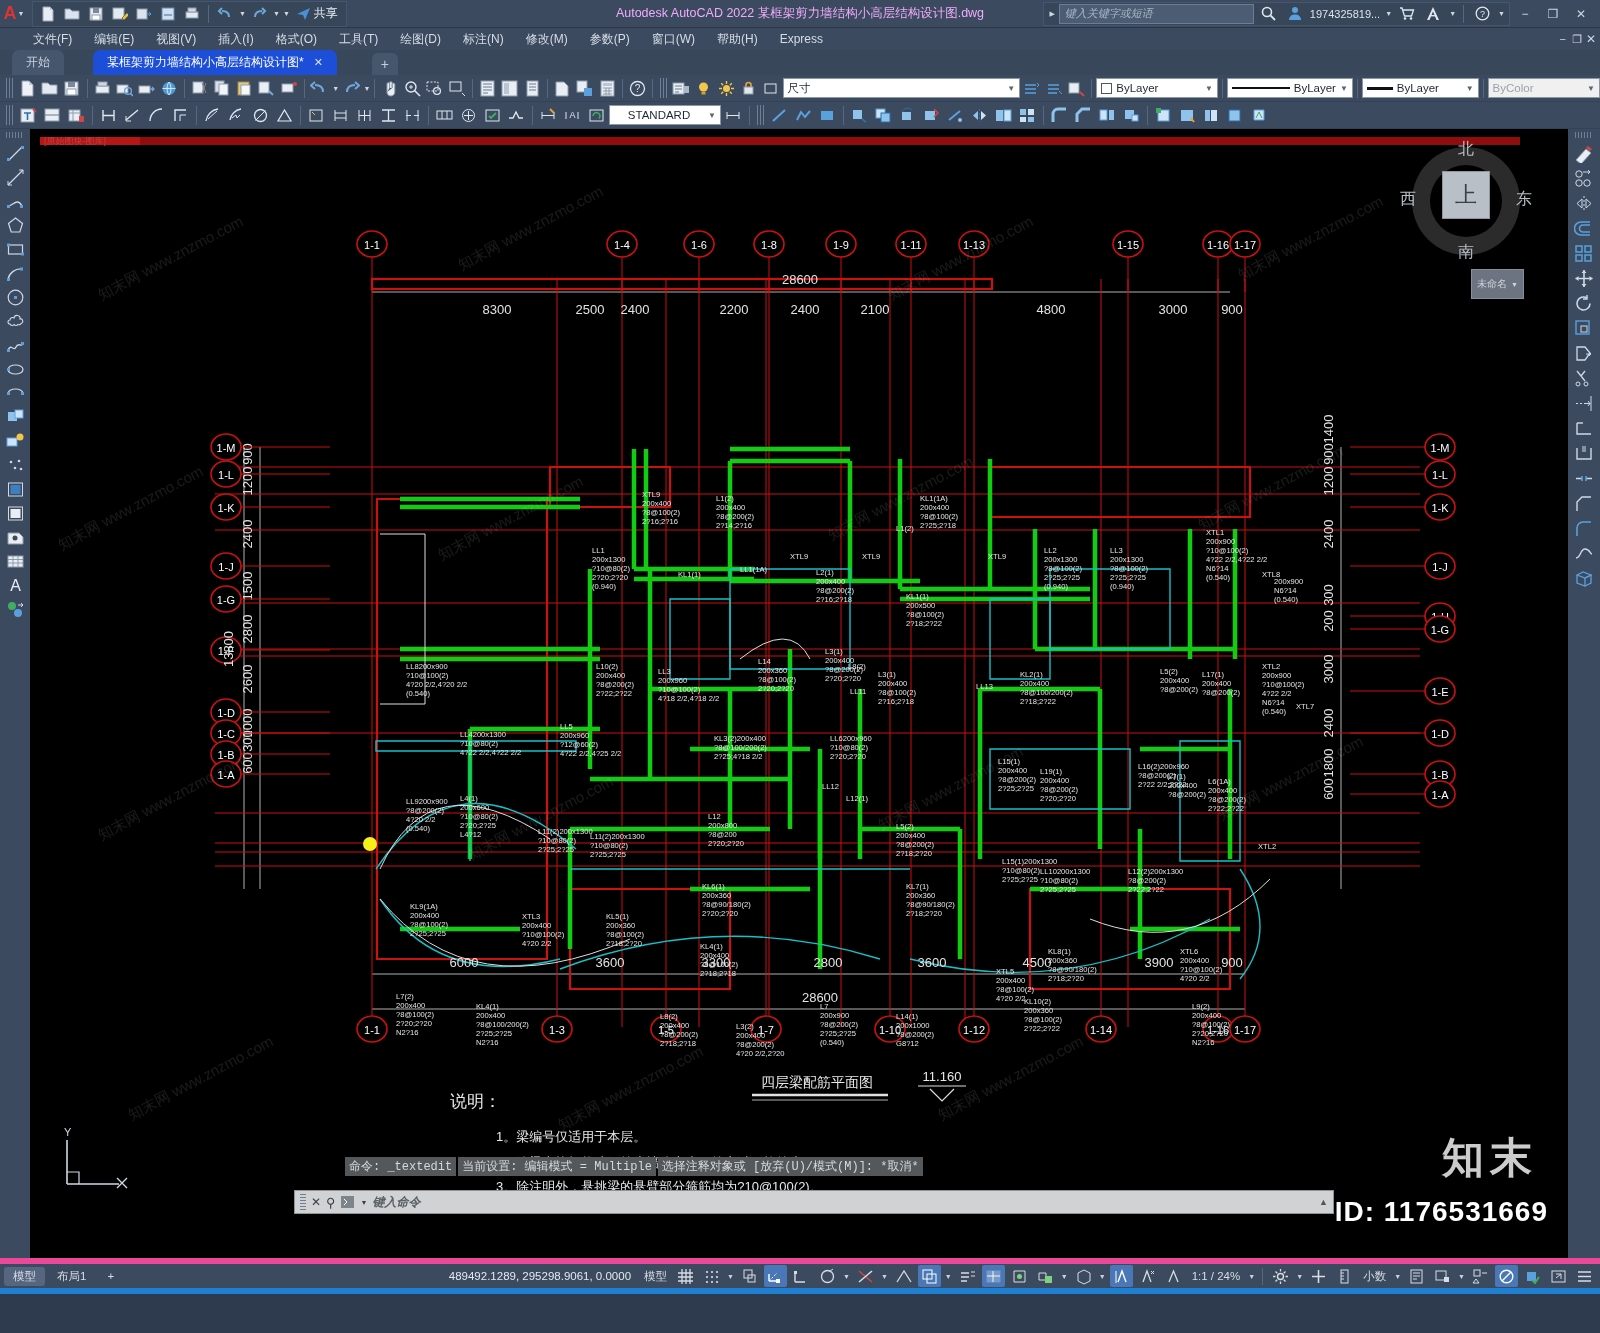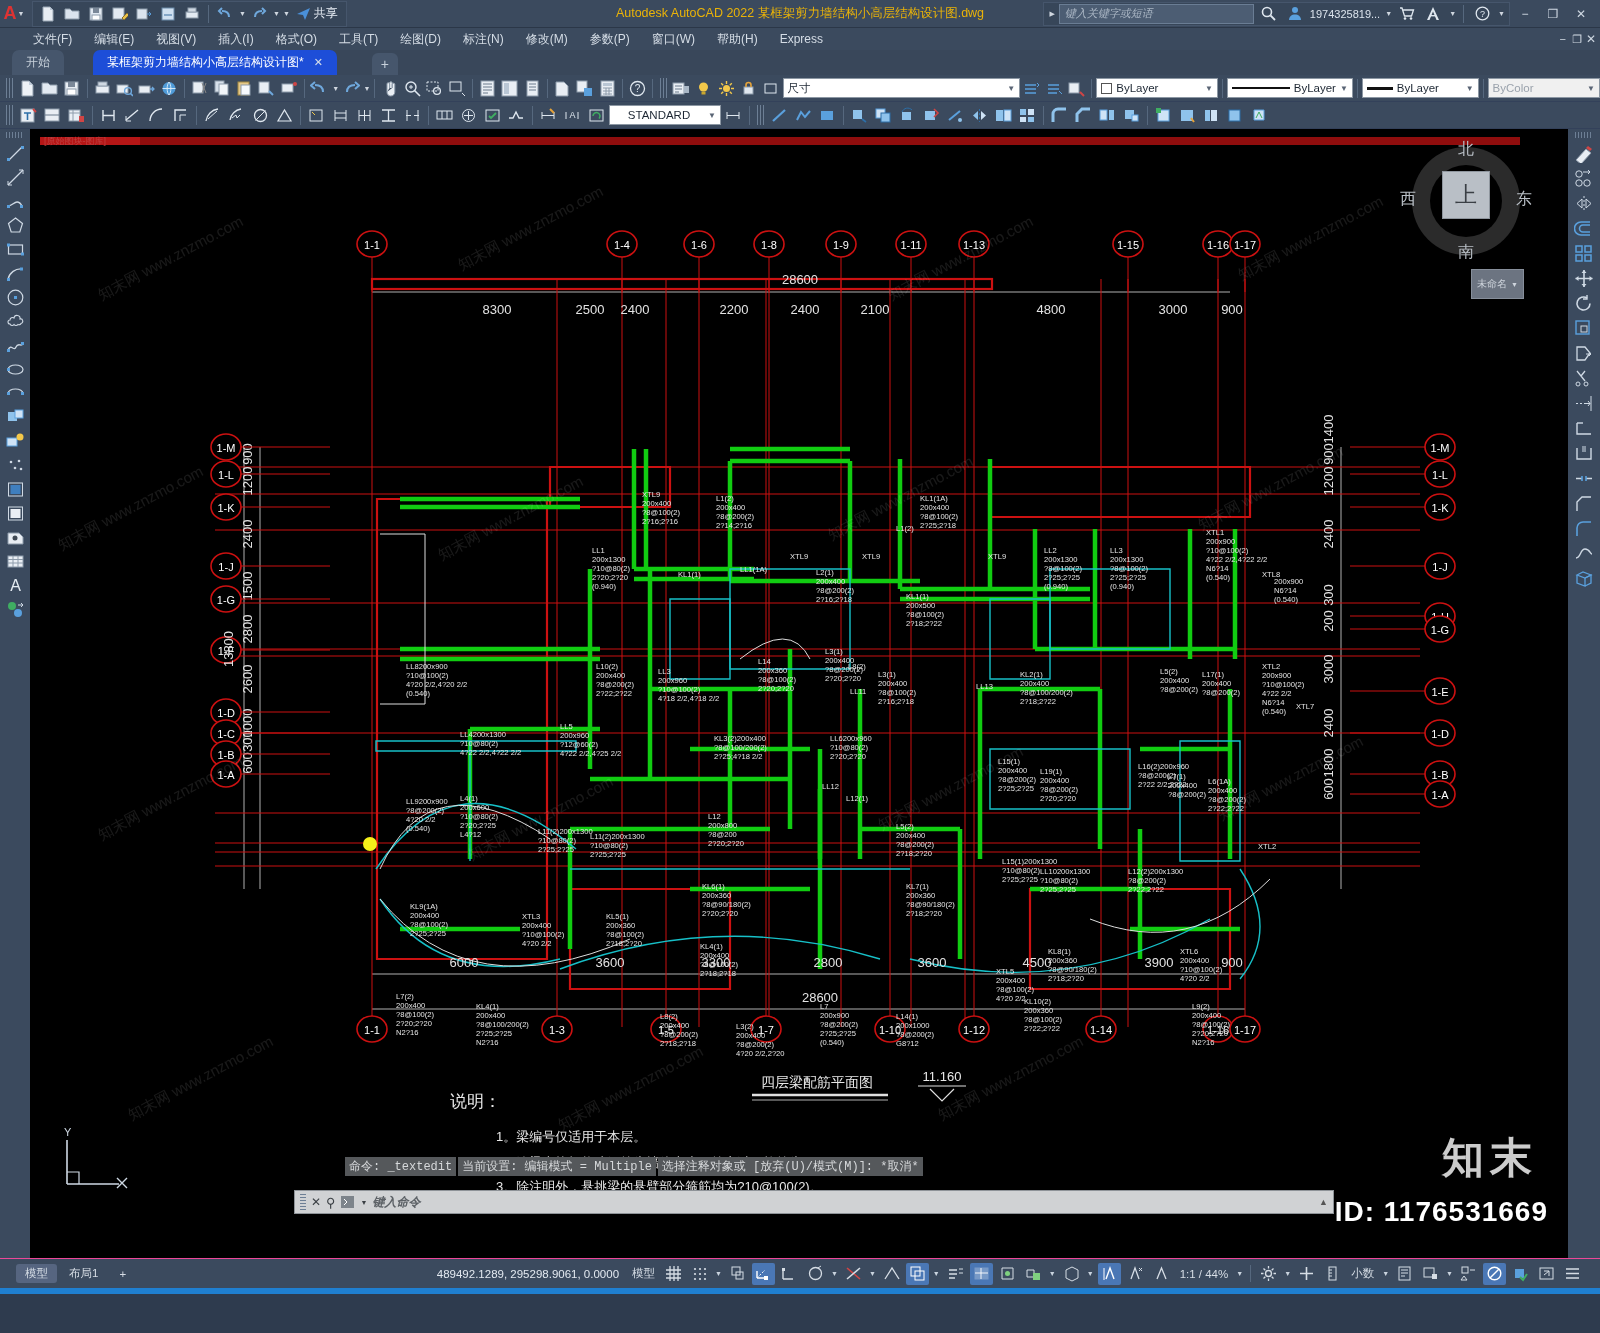--- a/index.html
+++ b/index.html
@@ -11,21 +11,21 @@
      position:relative; border-bottom:1px solid #2b3748; }
   .app-logo { width:28px; height:26px; display:flex; align-items:center; justify-content:center;
      color:#d33; font-weight:bold; font-size:18px; }
   .caret { font-size:7px; color:#cfd6df; margin-left:1px;}
   .qat { display:flex; align-items:center; background:#33415480; height:26px;
      border:1px solid #46566c; padding:0 4px; gap:2px; margin-left:4px; }
   .qbtn { width:22px; height:22px; display:flex; align-items:center; justify-content:center;
      color:#dbe3ec; }
   .qsep { width:1px; height:18px; background:#56687e; margin:0 3px; }
   .share { color:#e8eef5; font-size:12px; padding:0 4px; display:flex; align-items:center; gap:3px;}
-  .title-text { position:absolute; left:0; right:0; text-align:center; color:#eab308;
+  .title-text { position:absolute; left:0; right:0; text-align:center; color:#f0abfc;
      font-size:12.5px; pointer-events:none; }
   .tb-right { margin-left:auto; display:flex; align-items:center; gap:2px; padding-right:6px; }
   .searchbox { width:195px; height:20px; background:#4c5d73; border:1px solid #6a7d94;
      display:flex; align-items:center; padding:0 5px; color:#aab6c4; font-size:11px; font-style:italic;}
   .infocluster { display:flex; align-items:center; background:#33415480;
      border:1px solid #46566c; height:24px; padding:0 4px; gap:4px; }
   .uname { color:#dbe3ec; font-size:11px; }
   .wbtn { width:26px; height:26px; display:flex; align-items:center; justify-content:center;
      color:#cfd8e2; font-size:12px; }
 
@@ -108,21 +108,21 @@
   .cmd-grip { width:6px; height:16px;
      background:repeating-linear-gradient(to bottom,#6d7f95 0 1px, transparent 1px 3px); }
   .cmd-ph { color:#5c6166; font-size:12px; font-style:italic;font-weight:bold; }
   .cmd-scroll { margin-left:auto; font-size:9px; color:#555; }
 
   
   .ucs { position:absolute; left:25px; bottom:62px; width:90px; height:70px; }
 
   
   .statusbar { height:30px; background:#3b4a5e; display:flex; align-items:center;
-     padding:0 16px; gap:3px; border-top:1px solid #ec4899; }
+     padding:0 4px; gap:3px; border-top:6px solid #ec4899; }
   .stab { font-size:11.5px; color:#d6dde5; padding:2px 9px; }
   .stab.on { background:#566580; border-radius:3px; }
   .scoord { font-size:11.5px; color:#e3e9f0; margin-left:auto; padding-right:6px; }
   .sbtn { width:23px; height:22px; display:flex; align-items:center; justify-content:center;
      color:#c9d3de; }
   .sbtn.on { background:#4a77b5; border-radius:2px; }
   .sarw { font-size:7px; color:#c9d3de; padding:0 1px; }
   .stxt { font-size:11.5px; color:#d6dde5; padding:0 4px;}
   .sep-v { width:1px; height:17px; background:#56687e; margin:0 3px; }
   .bottomline { height:6px; background:#1f7fd0; }
@@ -1885,21 +1885,21 @@
       <svg width="17" height="17" viewBox="0 0 17 17">
         <path d="M4 14L8 3l4 11" stroke="#d6dde5" fill="none" stroke-width="1.3"></path>
         <path d="M12 3l3 3M15 3l-3 3" stroke="#d6dde5"></path>
       </svg>
     </div>
   <div class="sbtn">
       <svg width="17" height="17" viewBox="0 0 17 17">
         <path d="M4 14L8.5 3 13 14" stroke="#d6dde5" fill="none" stroke-width="1.3"></path>
       </svg>
     </div>
-  <div class="stxt">1:1 / 44%</div>
+  <div class="stxt">1:1 / 24%</div>
   <div class="sarw">▼</div>
   <div class="sep-v"></div>
   <div class="sbtn">
       <svg width="17" height="17" viewBox="0 0 17 17">
         <circle cx="8.5" cy="8.5" r="3" stroke="#d6dde5" fill="none" stroke-width="1.4"></circle>
         <path d="M8.5 1v2.5M8.5 13.5V16M1 8.5h2.5M13.5 8.5H16M3.5 3.5l1.8 1.8M11.7 11.7l1.8 1.8M13.5 3.5l-1.8 1.8M5.3 11.7l-1.8 1.8" stroke="#d6dde5" stroke-width="1.3"></path>
       </svg>
     </div>
   <div class="sarw">▼</div>
   <div class="sbtn">

